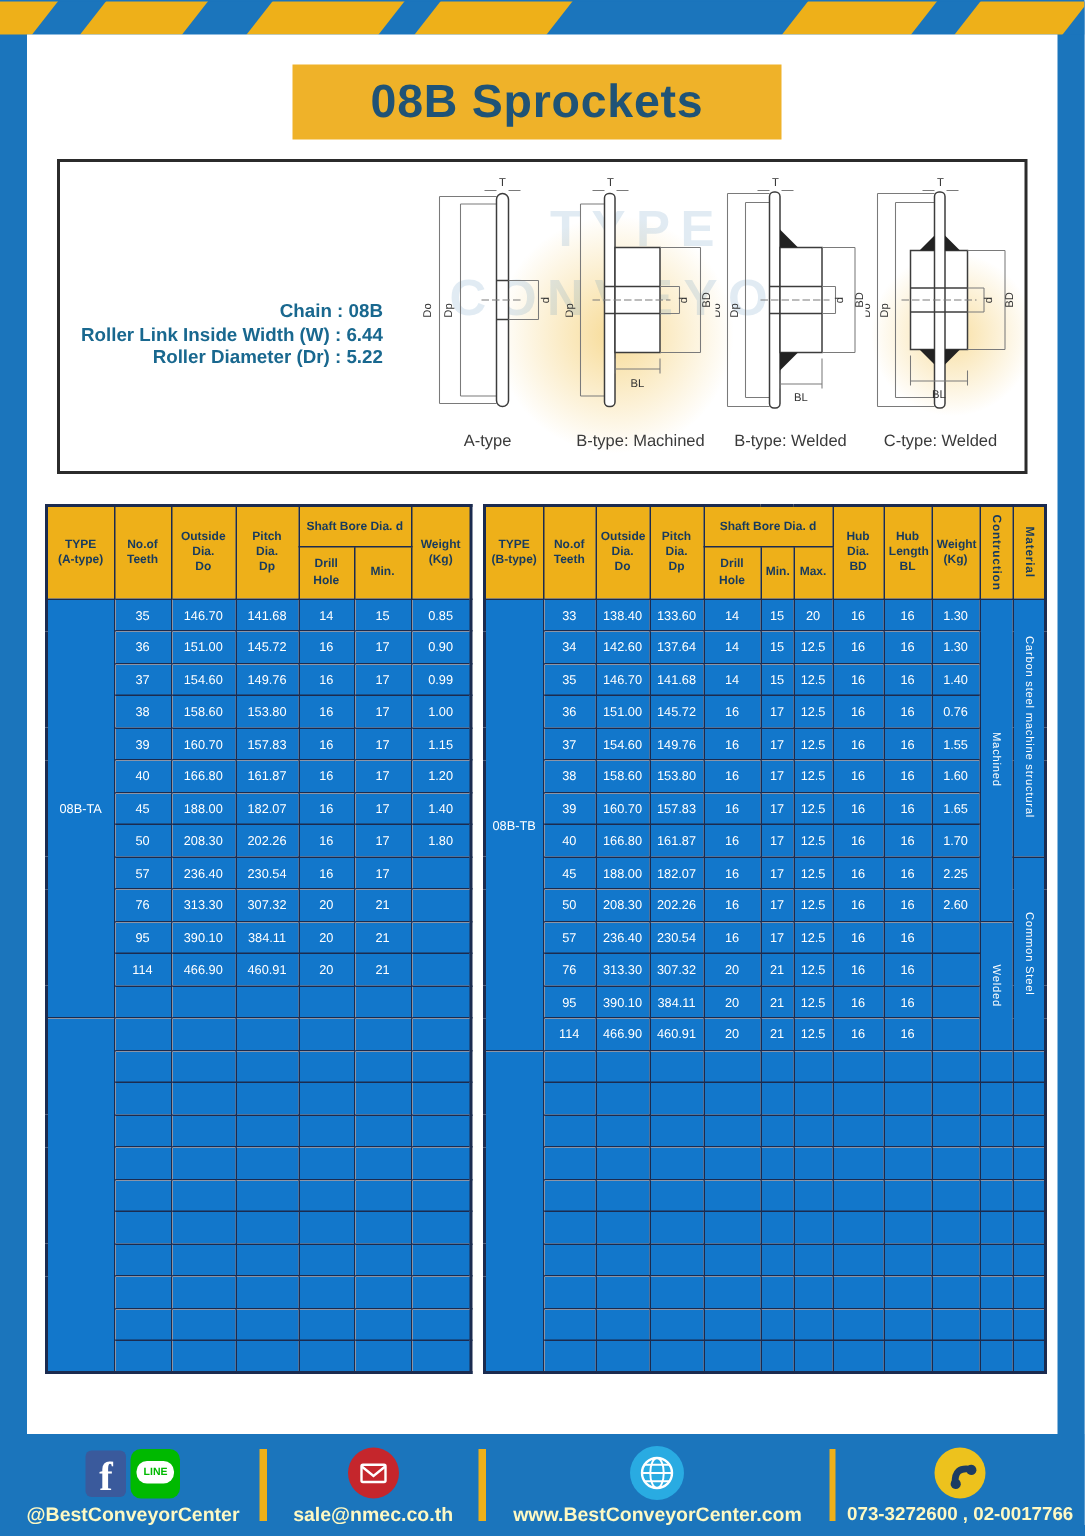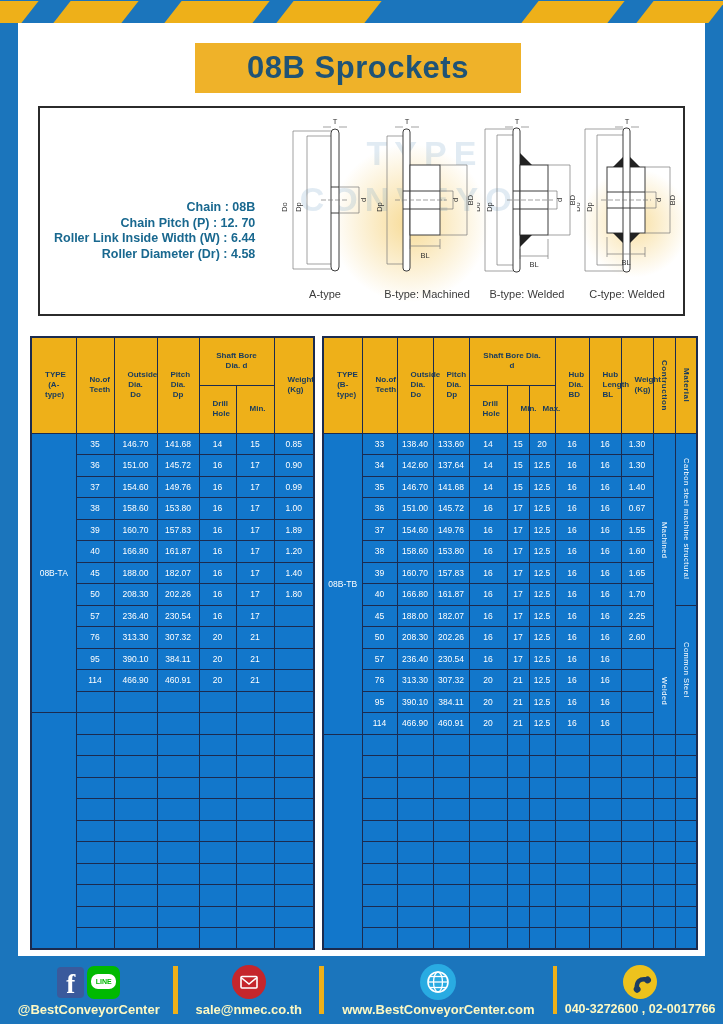--- a/index.html
+++ b/index.html
@@ -31,21 +31,21 @@
   .fig-cap { font-size:11px; color:#3a3a3a; margin-top:2px; white-space:nowrap; }
   .dl { stroke:#7a7a7a; stroke-width:0.7; fill:none; }
   .pl { stroke:#3c3c3c; stroke-width:1; fill:#ffffff; }
   .weld { fill:#222; }
   .dt { font-size:7.5px; fill:#333; font-family:"Liberation Sans", sans-serif; }
 
   
   .tables { position:absolute; left:12px; top:313px; width:664px; display:flex; gap:7px; align-items:flex-start; }
   table.spec-table { border-collapse:collapse; table-layout:fixed; border:2px solid #1b2b4f; }
   .spec-table th { border:1px solid #1b2b4f; background:#eeb019; color:#173a5e; font-size:8px; font-weight:700;
-                   white-space:pre-line; padding:13px; text-align:center; line-height:1.3; }
+                   white-space:pre-line; padding:3px; text-align:center; line-height:1.3; }
   .spec-table td { border:1px solid #1b2b4f; background:#1277cb; color:#fff; font-size:8.5px; text-align:center;
                    height:21.5px; padding:0; overflow:hidden; }
   .spec-table thead tr:first-child { height:27px; }
   .spec-table thead tr:last-child { height:35px; }
   .spec-table td.type { font-size:8.5px; }
   .spec-table td.vert, .spec-table th.vth { writing-mode:vertical-rl; }
   .spec-table td.vert { font-size:7.5px; padding:2px 0; letter-spacing:0.5px; line-height:1.1; }
   .spec-table th.vth { letter-spacing:0.5px; padding:2px 0; }
 
   
@@ -85,23 +85,22 @@
     <div class="spec-panel">
       <div class="wm-blob" style="left:290px;top:35px;width:160px;height:160px;background:radial-gradient(rgba(238,176,25,0.45),rgba(238,176,25,0) 70%);"></div>
       <div class="wm-blob" style="left:540px;top:60px;width:110px;height:110px;background:radial-gradient(rgba(238,176,25,0.4),rgba(238,176,25,0) 70%);"></div>
       <div class="wm-text">
         <div>TYPE</div>
         <div>CONVEYOR</div>
       </div>
 
       <div class="spec-lines">
         <div>Chain  : 08B</div>
-        <div>Chain Pitch (P)  :  12. 70</div>
         <div>Roller Link Inside Width (W)  :  6.44</div>
-        <div>Roller Diameter (Dr)  : 4.58</div>
+        <div>Roller Diameter (Dr)  : 5.22</div>
       </div>
 
       <div class="figures">
 
         <div class="figure">
           <svg width="104" height="172" viewBox="0 0 104 170">
             <text class="dt" x="62" y="9" text-anchor="middle">T</text>
             <line class="dl" x1="50" y1="12" x2="58" y2="12"></line>
               <line class="dl" x1="66" y1="12" x2="74" y2="12"></line>
             <line class="dl" x1="20" y1="16" x2="58" y2="16"></line>
@@ -295,21 +294,21 @@
               <td>16</td>
               <td>17</td>
               <td>1.00</td>
             </tr>
             <tr>
               <td>39</td>
               <td>160.70</td>
               <td>157.83</td>
               <td>16</td>
               <td>17</td>
-              <td>1.89</td>
+              <td>1.15</td>
             </tr>
             <tr>
               <td>40</td>
               <td>166.80</td>
               <td>161.87</td>
               <td>16</td>
               <td>17</td>
               <td>1.20</td>
             </tr>
             <tr>
@@ -542,21 +541,21 @@
             </tr>
             <tr>
               <td>36</td>
               <td>151.00</td>
               <td>145.72</td>
               <td>16</td>
               <td>17</td>
               <td>12.5</td>
               <td>16</td>
               <td>16</td>
-              <td>0.67</td>
+              <td>0.76</td>
             </tr>
             <tr>
               <td>37</td>
               <td>154.60</td>
               <td>149.76</td>
               <td>16</td>
               <td>17</td>
               <td>12.5</td>
               <td>16</td>
               <td>16</td>
@@ -844,17 +843,17 @@
         <div class="icons">
           <svg width="36" height="36" viewBox="0 0 36 36">
             <circle cx="18" cy="18" r="17" fill="#edc21d"></circle>
             <g transform="rotate(-42 18 18)">
               <path d="M11 21 Q18 12 25 21" fill="none" stroke="#1c3c63" stroke-width="4.5" stroke-linecap="round"></path>
               <circle cx="11" cy="21.5" r="3.4" fill="#1c3c63"></circle>
               <circle cx="25" cy="21.5" r="3.4" fill="#1c3c63"></circle>
             </g>
           </svg>
         </div>
-        <div class="flabel" style="font-size:12.5px;">040-3272600 , 02-0017766</div>
+        <div class="flabel" style="font-size:12.5px;">073-3272600 , 02-0017766</div>
       </div>
     </div>
   </div>
 </div>
 
 </body></html>

